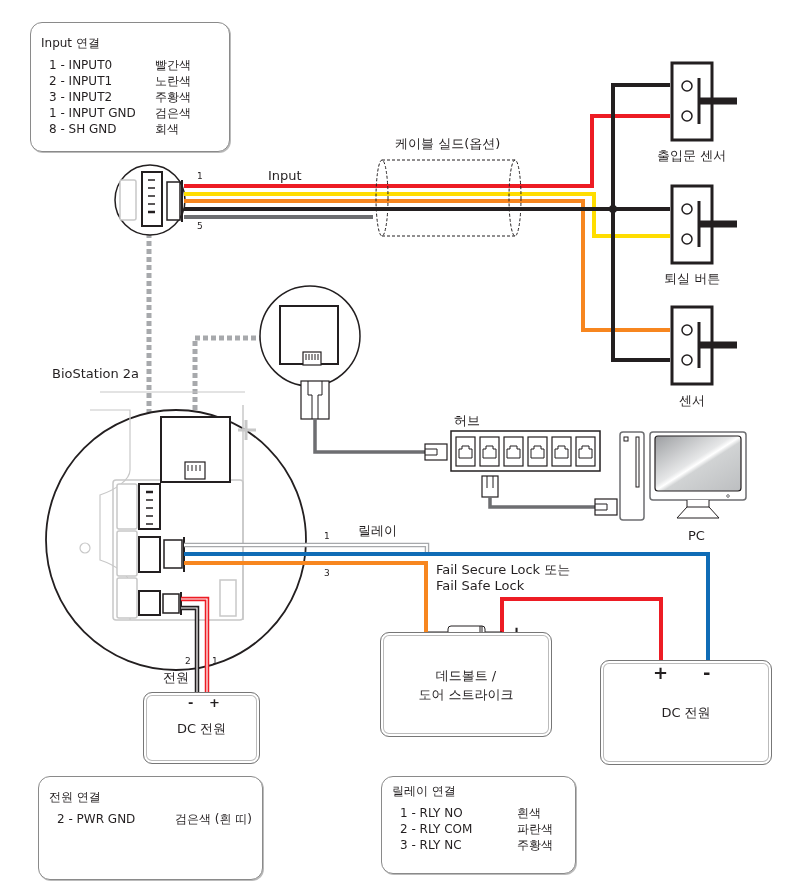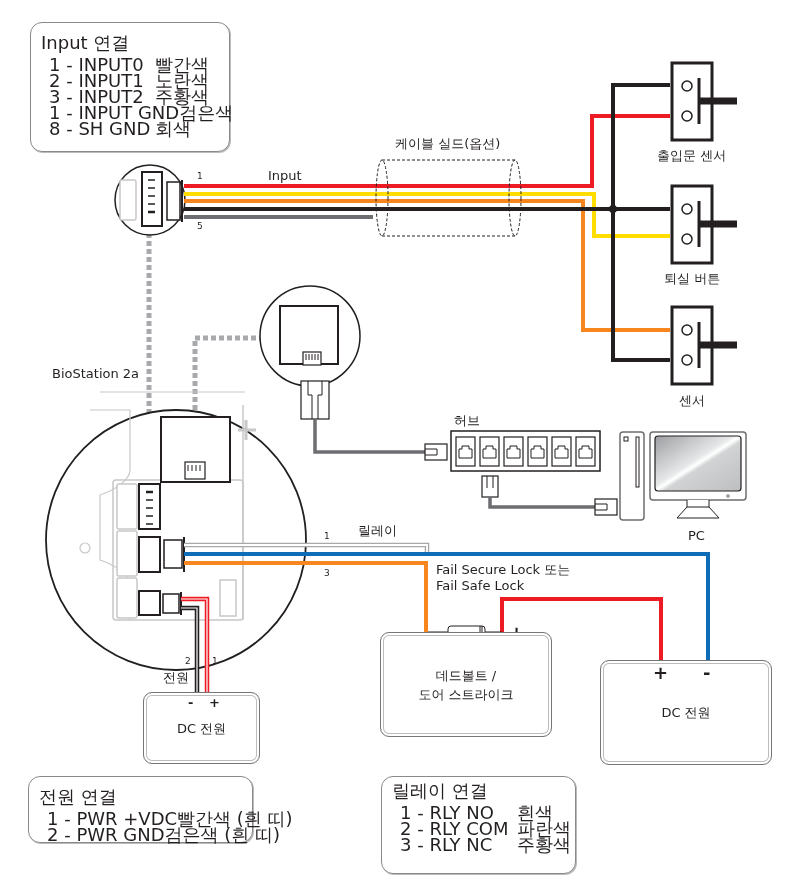--- a/index.html
+++ b/index.html
@@ -3,21 +3,21 @@
 <meta charset="utf-8">
 <style>
   html, body { margin:0; padding:0; background:#ffffff; }
   body { width:802px; height:889px; position:relative; overflow:hidden;
          font-family:"DejaVu Sans", sans-serif; color:#231f20; }
   svg { position:absolute; left:0; top:0; }
   .lbl { font-family:"DejaVu Sans", sans-serif; font-size:13px; fill:#231f20; }
   .lbl-sm { font-family:"DejaVu Sans", sans-serif; font-size:9px; fill:#231f20; }
   .lbl-b { font-family:"DejaVu Sans", sans-serif; font-size:18px; font-weight:bold; fill:#231f20; }
   .legend { position:absolute; border:1.5px solid #8a8a8a; border-radius:12px; background:#fff;
-            box-shadow:1px 1px 0 #bbb; font-size:18px; line-height:16px; padding:12px 10px 8px 10px; box-sizing:border-box; }
+            box-shadow:1px 1px 0 #bbb; font-size:12px; line-height:16px; padding:12px 10px 8px 10px; box-sizing:border-box; }
   .legend .title { margin-bottom:6px; }
   .legend .row { display:flex; }
   .legend .row .k { flex:1; white-space:nowrap;margin-left:8px; }
   .legend .row .v { white-space:nowrap; }
   .box { position:absolute; border:1.5px solid #777; border-radius:9px; background:#fff;
          box-shadow:inset 0 0 0 2px #fff, inset 0 0 0 3px #bbb; box-sizing:border-box;
          display:flex; align-items:center; justify-content:center; text-align:center;
          font-size:13px; line-height:19px; }
 </style>
 </head>
@@ -290,26 +290,22 @@
   <div class="row">
       <span class="k">1 - INPUT GND</span>
       <span class="v" style="width:64px">검은색</span>
     </div>
   <div class="row">
       <span class="k">8 - SH GND</span>
       <span class="v" style="width:64px">회색</span>
     </div>
 </div>
 
-<div class="legend" style="left:28px; top:776px; width:225px; height:67px;">
+<div class="legend" style="left:38px; top:776px; width:225px; height:104px;">
   <div class="title">전원 연결</div>
-  <div class="row">
-      <span class="k">1 - PWR +VDC</span>
-      <span class="v">빨간색 (흰 띠)</span>
-    </div>
   <div class="row">
       <span class="k">2 - PWR GND</span>
       <span class="v">검은색 (흰 띠)</span>
     </div>
 </div>
 
 <div class="legend" style="left:381px; top:776px; width:195px; height:98px; padding-top:6px;">
   <div class="title">릴레이 연결</div>
   <div class="row">
       <span class="k">1 - RLY NO</span>

